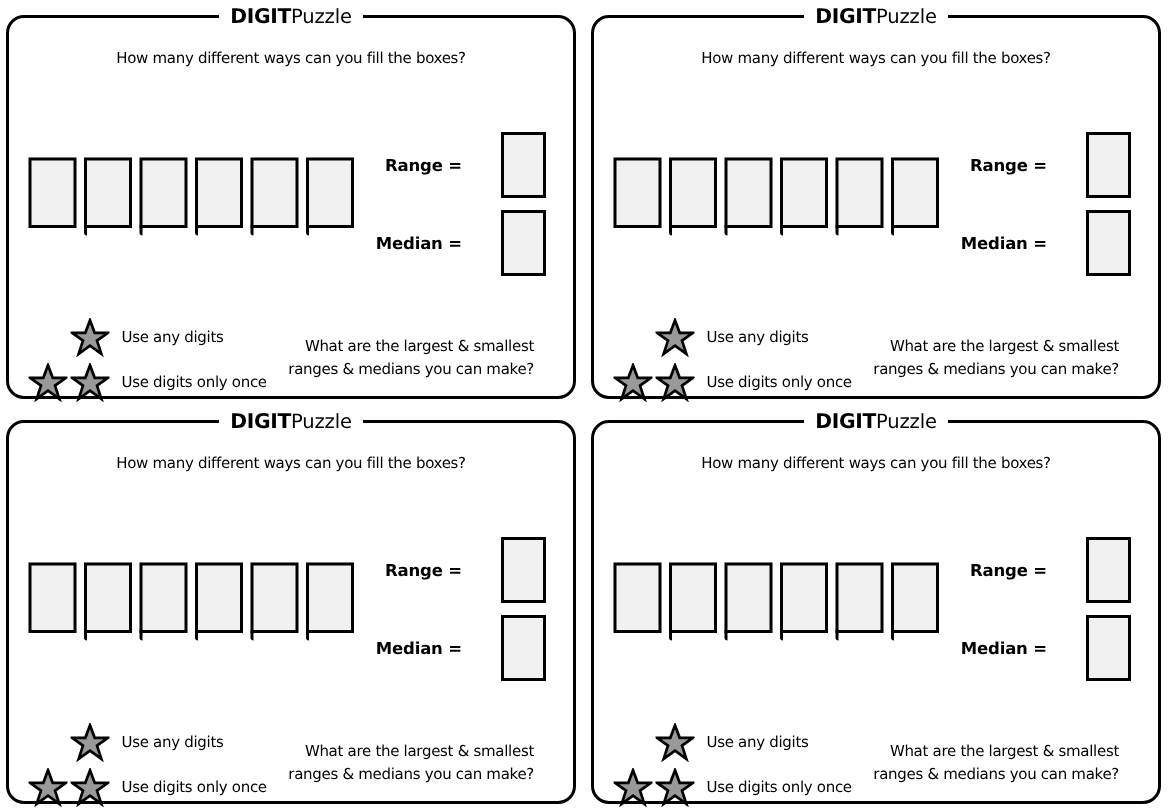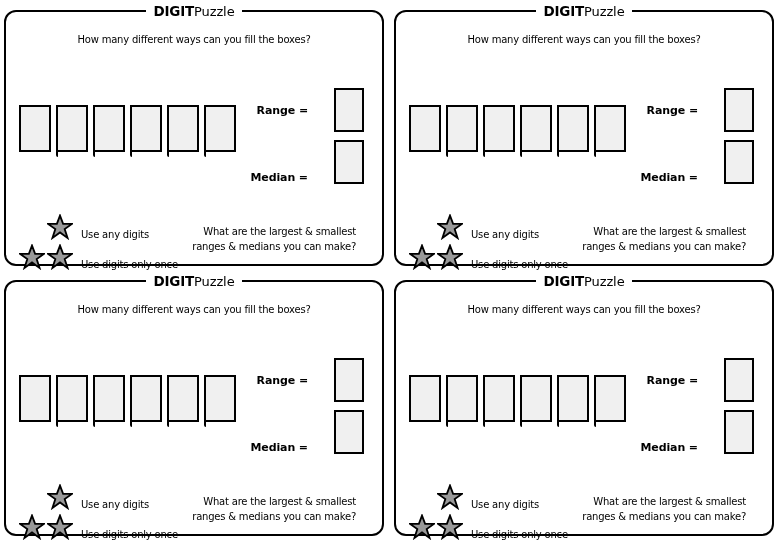--- a/index.html
+++ b/index.html
@@ -113,21 +113,21 @@
 
   
   .stat-block {
     position: absolute;
     right: 18px;
     display: flex;
     align-items: center;
     gap: 26px;
   }
   .stat-range  { top: 76px; }
-  .stat-median { top: 128px; align-items: flex-end; }
+  .stat-median { top: 128px; }
 
   .stat-label {
     font-size: 11px;
     font-weight: bold;
     color: #000000;
     letter-spacing: -0.1px;
     white-space: nowrap;
   }
   .stat-box {
     width: 30px;
@@ -138,21 +138,21 @@
 
   
   .stars-key {
     position: absolute;
     left: 5px;
     top: 198px;
     width: 185px;
   }
   .key-row {
     display: flex;
-    align-items: flex-end;
+    align-items: center;
     height: 30px;
   }
   .star-cells {
     width: 62px;
     display: flex;
     justify-content: flex-end;
     align-items: center;
     gap: 2px;
   }
   .star {

